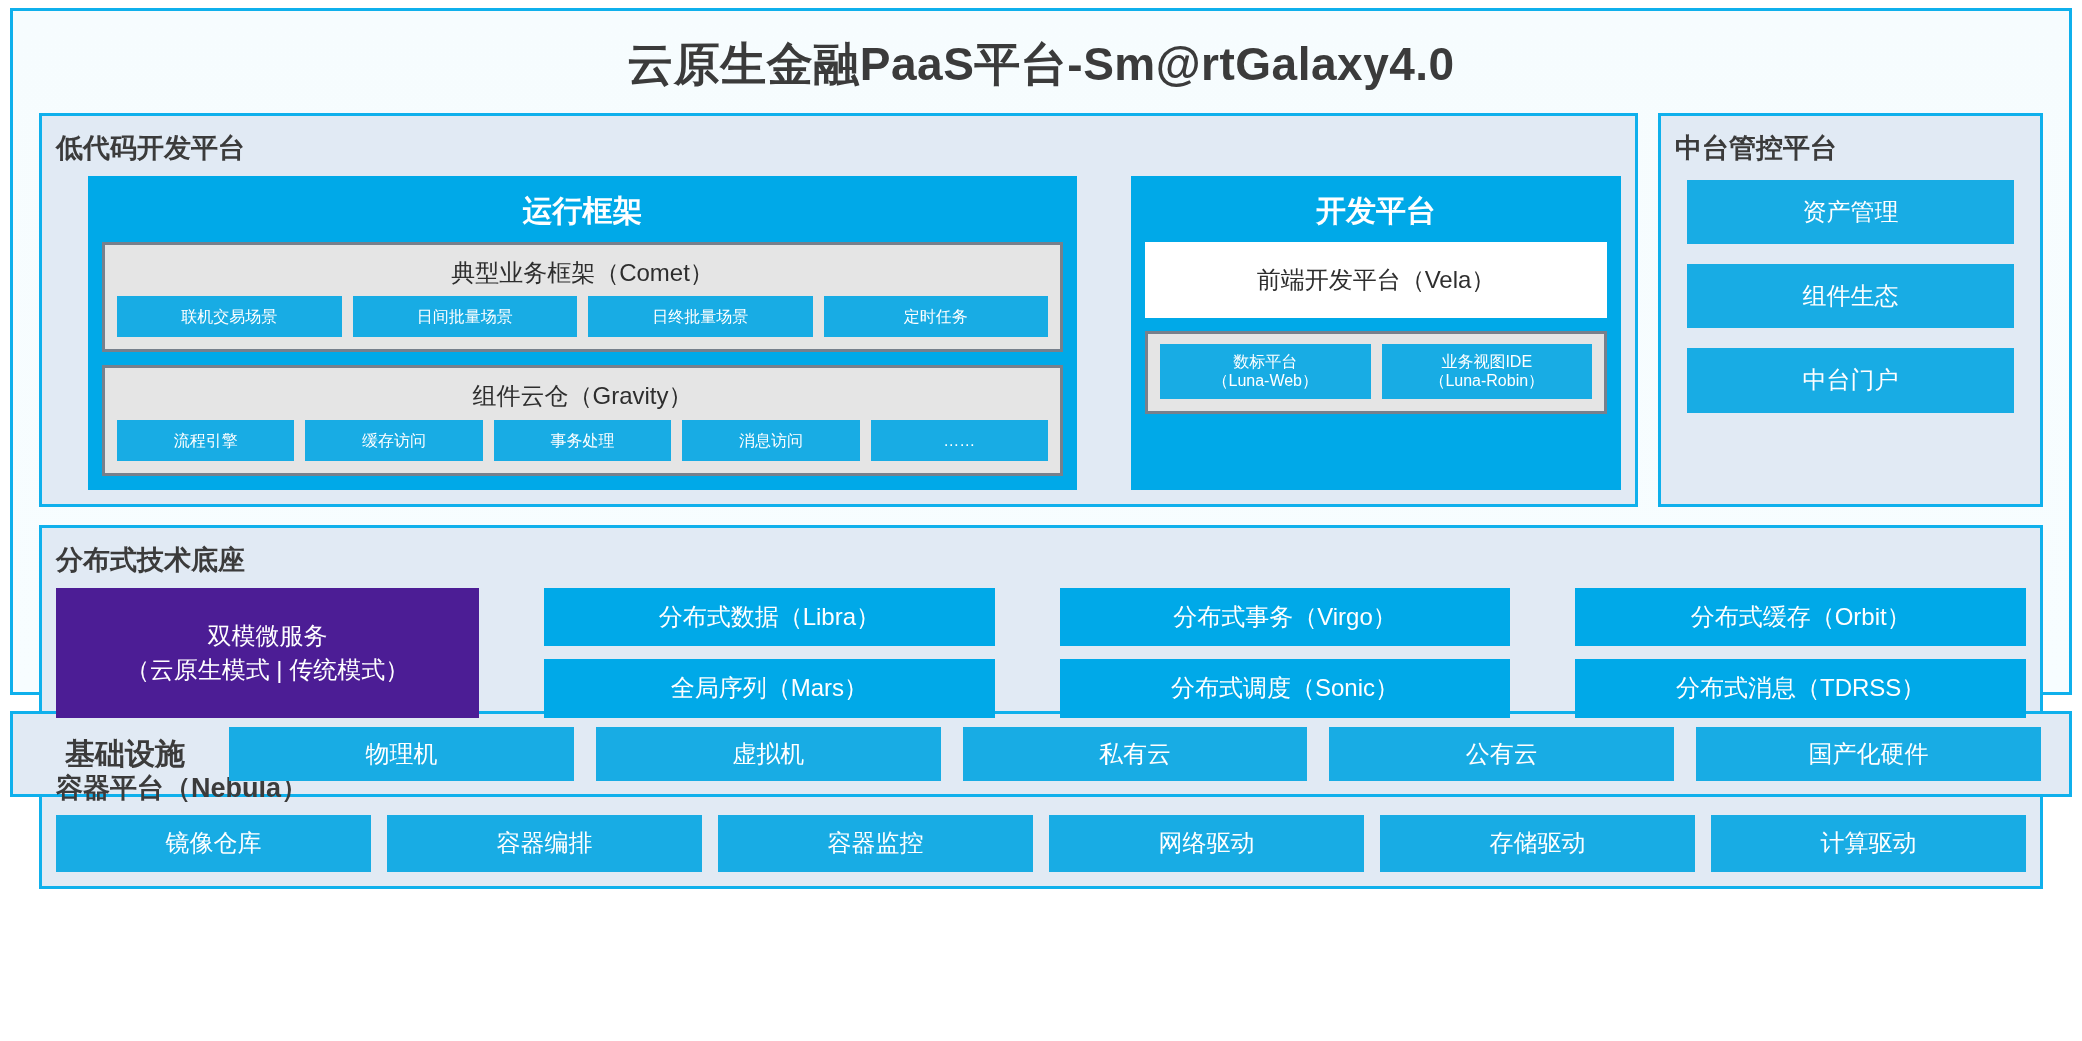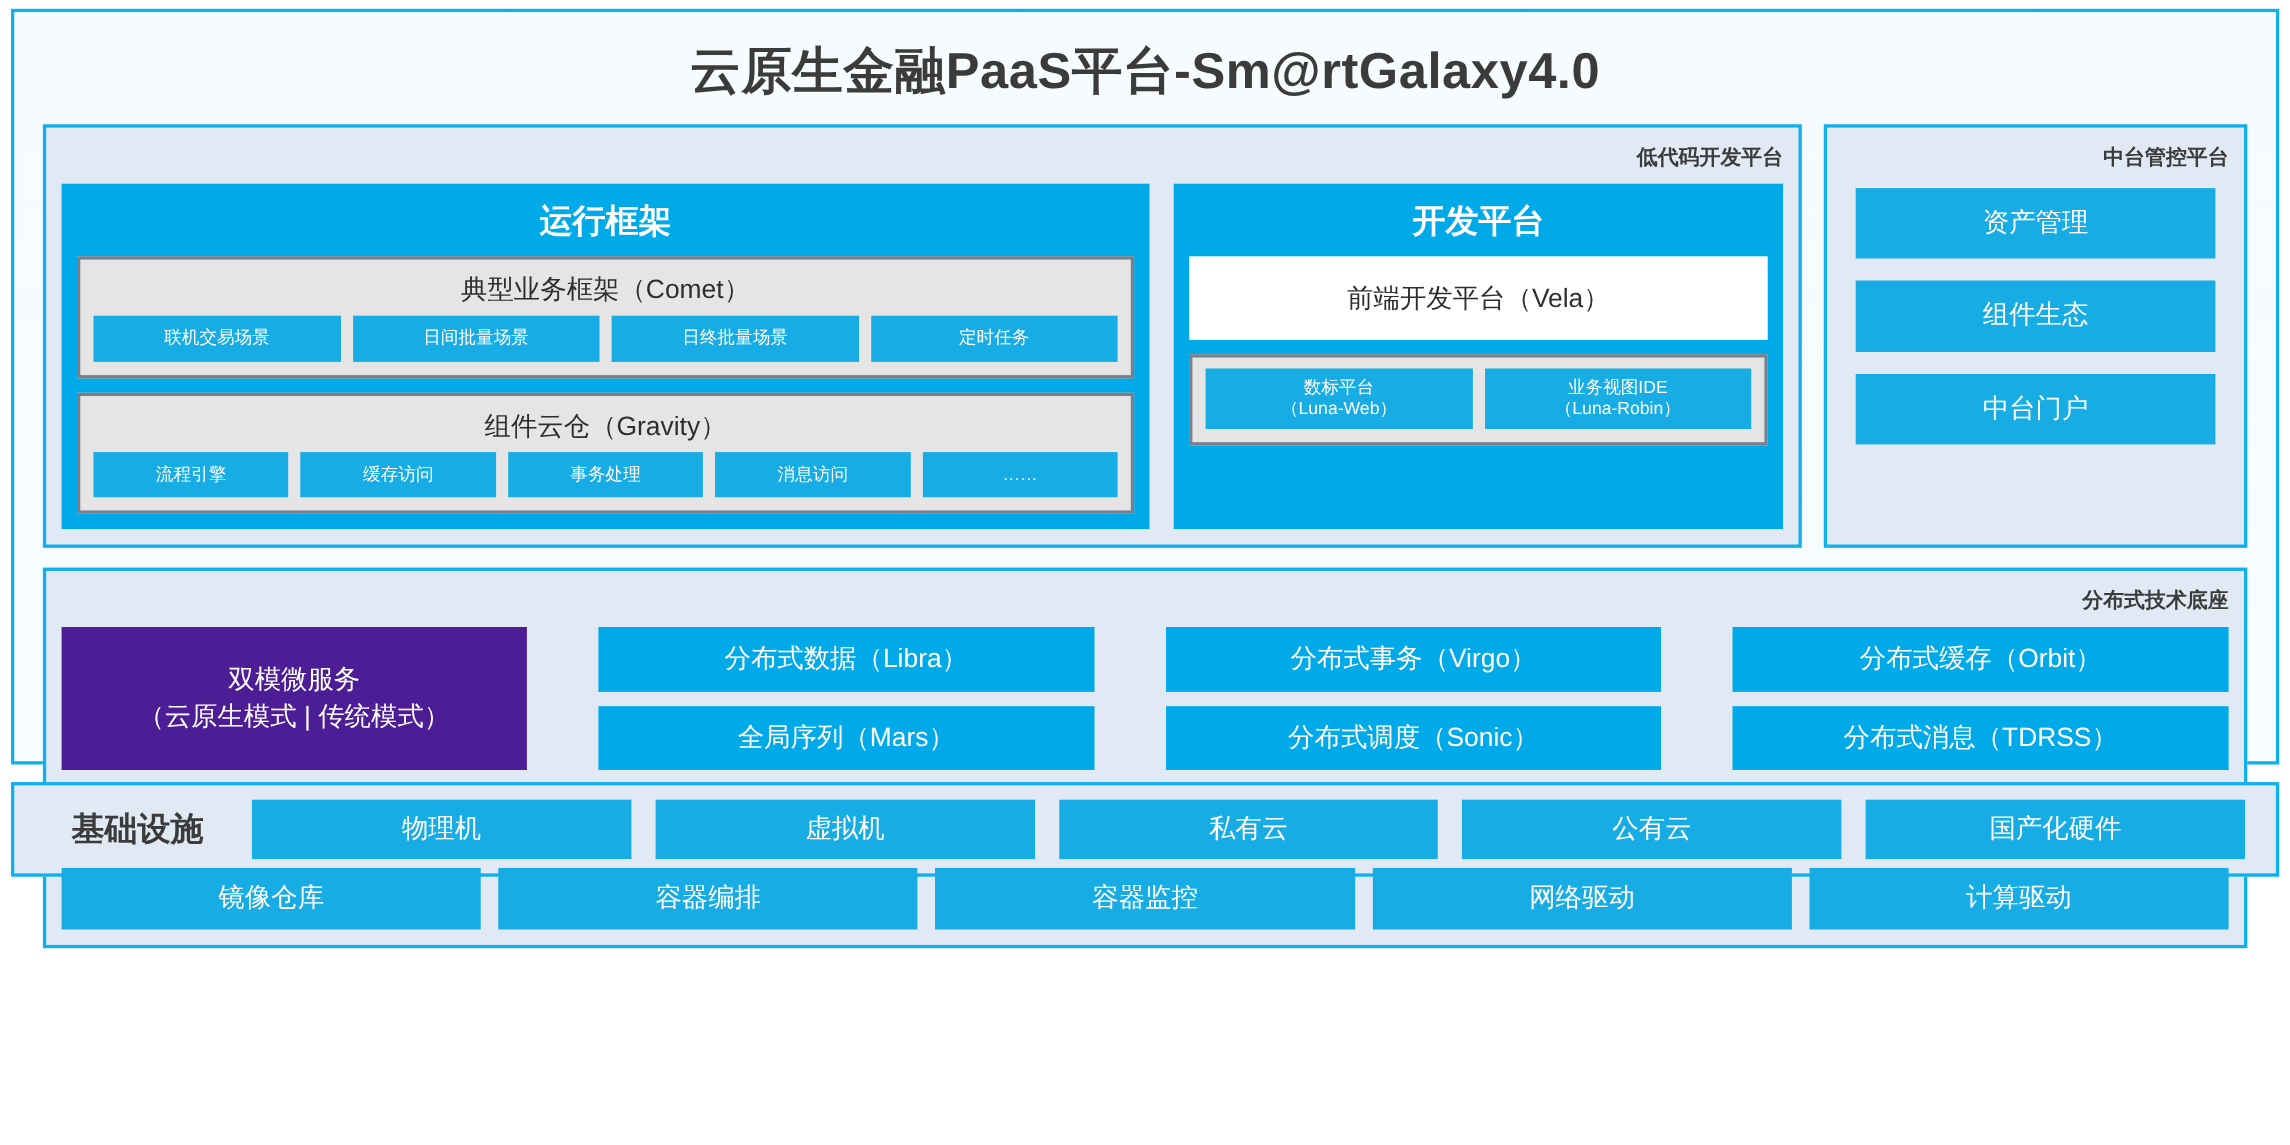--- a/index.html
+++ b/index.html
@@ -46,22 +46,22 @@
   }
 
   
   .panel {
     box-sizing: border-box;
     border: 3px solid #0fb0ec;
     background: #e1eaf4;
     padding: 12px 14px 14px 14px;
   }
   .panel-title {
-    text-align: right;
-    font-size: 19px;
+    text-align: left;
+    font-size: 27px;
     font-weight: 700;
     color: #3b3b3b;
     line-height: 1.1;
     padding: 6px 0 12px 0;
   }
 
   
   .row-top {
     display: flex;
     gap: 20px;
@@ -76,20 +76,21 @@
     flex: 1 1 auto;
   }
 
   
   .cyan-card {
     box-sizing: border-box;
     background: #00a9e8;
     padding: 0 14px 14px 14px;
     display: flex;
     flex-direction: column;
+    margin-left: 32px;
   }
   .cyan-card.runtime { flex: 0 0 989px; }
   .cyan-card.devplat { flex: 1 1 auto; }
 
   .cyan-card-title {
     text-align: center;
     color: #ffffff;
     font-size: 30px;
     font-weight: 700;
     line-height: 1;
@@ -331,20 +332,21 @@
       </div>
     </div>
 
     <div class="panel row-container">
       <div class="panel-title">容器平台（Nebula）</div>
       <div class="container-chips">
         <div class="container-chip">镜像仓库</div>
         <div class="container-chip">容器编排</div>
         <div class="container-chip">容器监控</div>
         <div class="container-chip">网络驱动</div>
+        <div class="container-chip">存储驱动</div>
         <div class="container-chip">计算驱动</div>
       </div>
     </div>
 
   </div>
 
   <div class="infra-frame">
     <div class="infra-label">基础设施</div>
     <div class="infra-chip">物理机</div>
     <div class="infra-chip">虚拟机</div>

